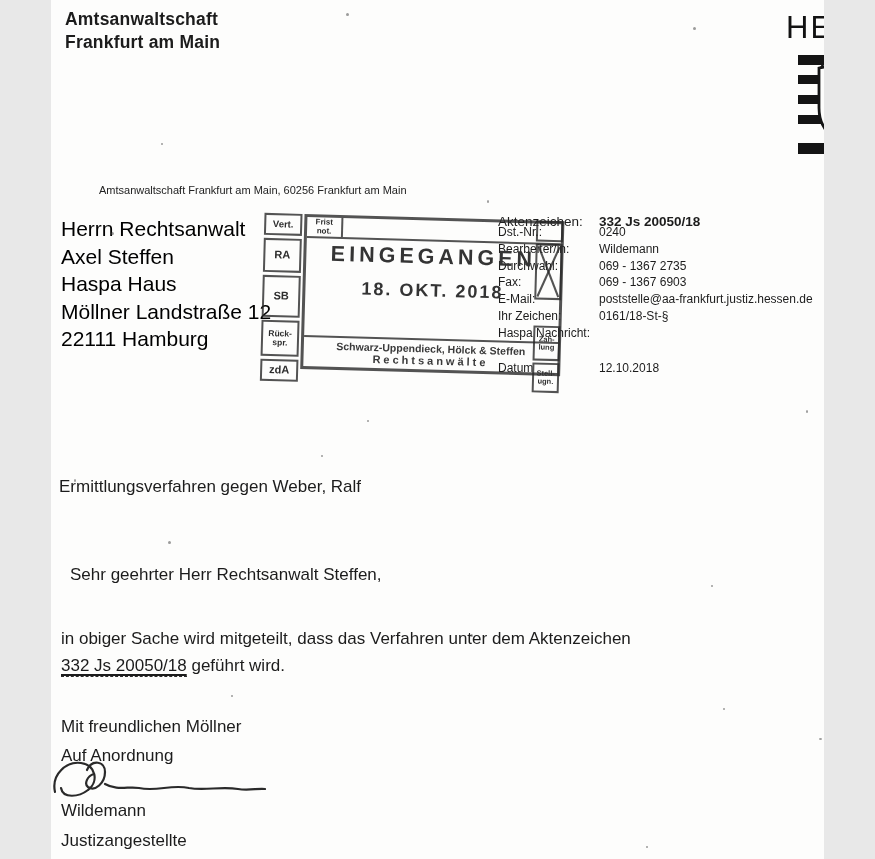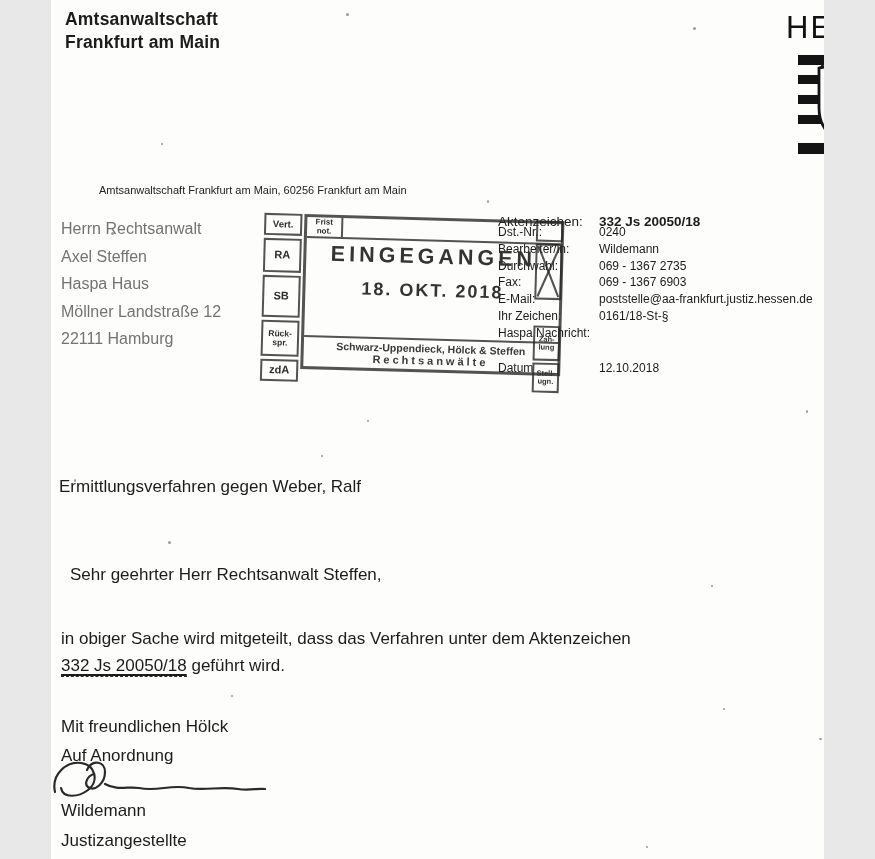--- a/index.html
+++ b/index.html
@@ -11,21 +11,21 @@
   
   .office-head{position:absolute;left:14px;top:8px;font-size:17.5px;font-weight:bold;line-height:23px;letter-spacing:.2px;}
   .hessen-word{position:absolute;left:735px;top:10px;font-size:31px;letter-spacing:2px;font-weight:400;color:#121212;}
   .crest{position:absolute;left:744px;top:50px;}
   
   .sender-line{position:absolute;left:12px;top:184px;font-size:11px;color:#222;margin-left:36px;}
   .akz-row{position:absolute;left:447px;top:189px;font-size:13.5px;margin-top:25px;}
   .akz-row .lbl{display:inline-block;width:101px;}
   .akz-row .val{font-weight:bold;}
   
-  .recipient{position:absolute;left:10px;top:215px;font-size:16px;line-height:27.6px;color:#737373;}
+  .recipient{position:absolute;left:10px;top:215px;font-size:21px;line-height:27.6px;color:#000000;}
   
   .info{position:absolute;left:447px;top:224px;font-size:12px;line-height:16.8px;}
   .info .row{white-space:nowrap;}
   .info .lbl{display:inline-block;width:101px;}
   .datum-row{position:absolute;left:447px;top:361px;font-size:12px;}
   .datum-row .lbl{display:inline-block;width:101px;}
   
   .stamp{position:absolute;left:211px;top:217px;width:300px;height:178px;
          transform:rotate(1.6deg);transform-origin:50% 50%;color:#2e2e2e;}
   .stamp *{box-sizing:border-box;}
@@ -176,21 +176,21 @@
 
   <div class="subject">Ermittlungsverfahren gegen Weber, Ralf</div>
   <div class="salutation">Sehr geehrter Herr Rechtsanwalt Steffen,</div>
 
   <div class="para">
     <div>in obiger Sache wird mitgeteilt, dass das Verfahren unter dem Aktenzeichen</div>
     <div><span class="case-ref">332 Js 20050/18</span><span> geführt wird.</span></div>
   </div>
 
   <div class="closing">
-    <div>Mit freundlichen Hölck</div>
+    <div>Mit freundlichen Möllner</div>
     <div>Auf Anordnung</div>
   </div>
 
   <svg class="signature" width="230" height="52" viewBox="0 0 230 52">
     <path d="M4 36 C0 18 16 5 30 7 C45 9 48 26 37 34 C28 41 12 43 10 32" fill="none" stroke="#2a2a2a" stroke-width="2.2" stroke-linecap="round"></path>
     <path d="M36 14 C41 3 54 5 54 16 C54 27 44 36 37 31 C33 28 36 20 43 18" fill="none" stroke="#2a2a2a" stroke-width="2.2" stroke-linecap="round"></path>
     <path d="M54 28 C66 35 78 30 88 32 C106 36 120 28 138 32 C154 35 170 30 187 33 C198 35 207 32 214 33" fill="none" stroke="#2a2a2a" stroke-width="2.2" stroke-linecap="round"></path>
   </svg>
 
   <div class="signer">Wildemann</div>

